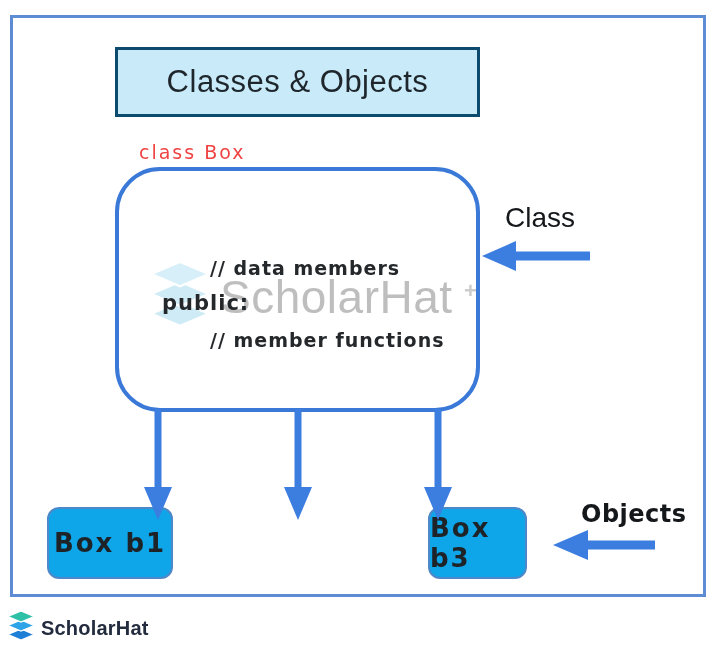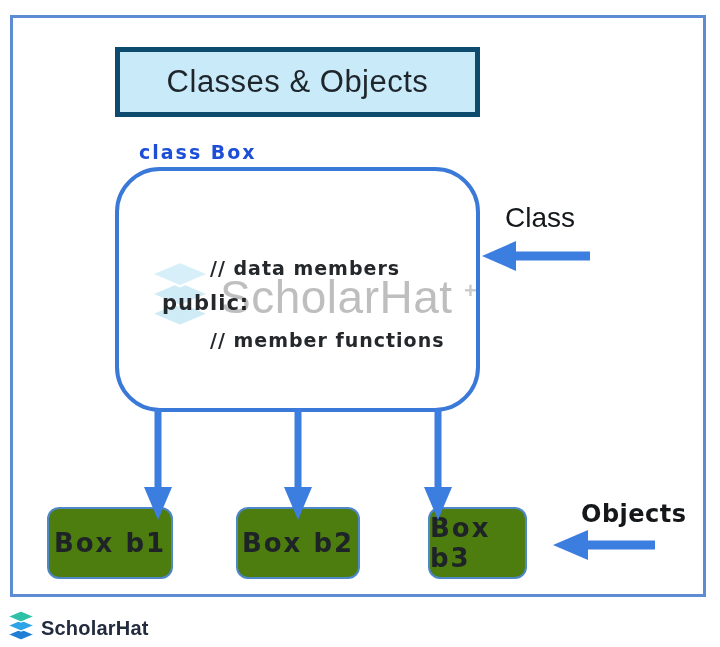--- a/index.html
+++ b/index.html
@@ -13,32 +13,32 @@
 
   
   .outer-frame {
     left:10px; top:15px; width:696px; height:582px;
     border:3px solid #5d8cd4; background:transparent; z-index:0;
   }
 
   
   .title-box {
     left:115px; top:47px; width:365px; height:70px;
-    background:#c9eaf9; border:5px solid #0c4a6e;
+    background:#c9eaf9; border:3px solid #0c4a6e;
     display:flex; align-items:center; justify-content:center; z-index:2;
   }
   .title-text {
     font-size:31px; color:#1e262c; font-weight:500; letter-spacing:0.5px;
   }
 
   
   .class-name-label {
     left:139px; top:141px;
-    font-family:"DejaVu Sans", sans-serif; font-weight:bold;
-    font-size:19px; letter-spacing:2px; color:#1d4ed8; z-index:4;
+    font-family:"DejaVu Sans", sans-serif; font-weight:normal;
+    font-size:19px; letter-spacing:2px; color:#ef4444; z-index:4;
   }
 
   
   .class-box {
     left:115px; top:167px; width:365px; height:245px;
     background:#ffffff; border:4px solid #3a79d8; border-radius:45px; z-index:2;
   }
   .code {
     position:absolute; font-family:"DejaVu Sans", sans-serif;
     font-weight:bold; color:#25282b; z-index:4; letter-spacing:1px;
@@ -61,21 +61,21 @@
   .arrow { z-index:5; }
   .arrow svg { display:block; }
   .arrow-left-class   { left:482px; top:239px; }
   .arrow-down-1 { left:143px; top:409px; }
   .arrow-down-2 { left:283px; top:409px; }
   .arrow-down-3 { left:423px; top:409px; }
 
   
   .object-box {
     position:absolute; top:507px; height:72px;
-    background:#4d7c0f; border:2.5px solid #4f88c9; border-radius:12px;
+    background:#0ea5e9; border:2.5px solid #4f88c9; border-radius:12px;
     display:flex; align-items:center; justify-content:center;
     font-family:"DejaVu Sans", sans-serif; font-weight:bold;
     font-size:26px; letter-spacing:2px; color:#1e2327; z-index:1;
   }
   .object-box-1 { left:47px;  width:126px; }
   .object-box-2 { left:236px; width:124px; }
   .object-box-3 { left:428px; width:99px; }
 
   
   .objects-annotation {
@@ -141,23 +141,20 @@
   <div class="abs arrow arrow-down-3">
     <svg width="30" height="112" viewBox="0 0 30 112">
       <rect x="11.5" y="0" width="7" height="80" fill="#3c7de0"></rect>
       <polygon points="1,78 29,78 15,111" fill="#3c7de0"></polygon>
     </svg>
   </div>
 
   <div class="object-box object-box-1">
     <span>Box b1</span>
   </div>
-  <div class="object-box object-box-2">
-    <span>Box b2</span>
-  </div>
   <div class="object-box object-box-3">
     <span>Box b3</span>
   </div>
 
   <div class="abs objects-annotation">Objects</div>
   <div class="abs arrow arrow-left-objects">
     <svg width="104" height="34" viewBox="0 0 104 34">
       <polygon points="0,17 35,2 35,32" fill="#3c7de0"></polygon>
       <rect x="34" y="12.5" width="68" height="9" fill="#3c7de0"></rect>
     </svg>

